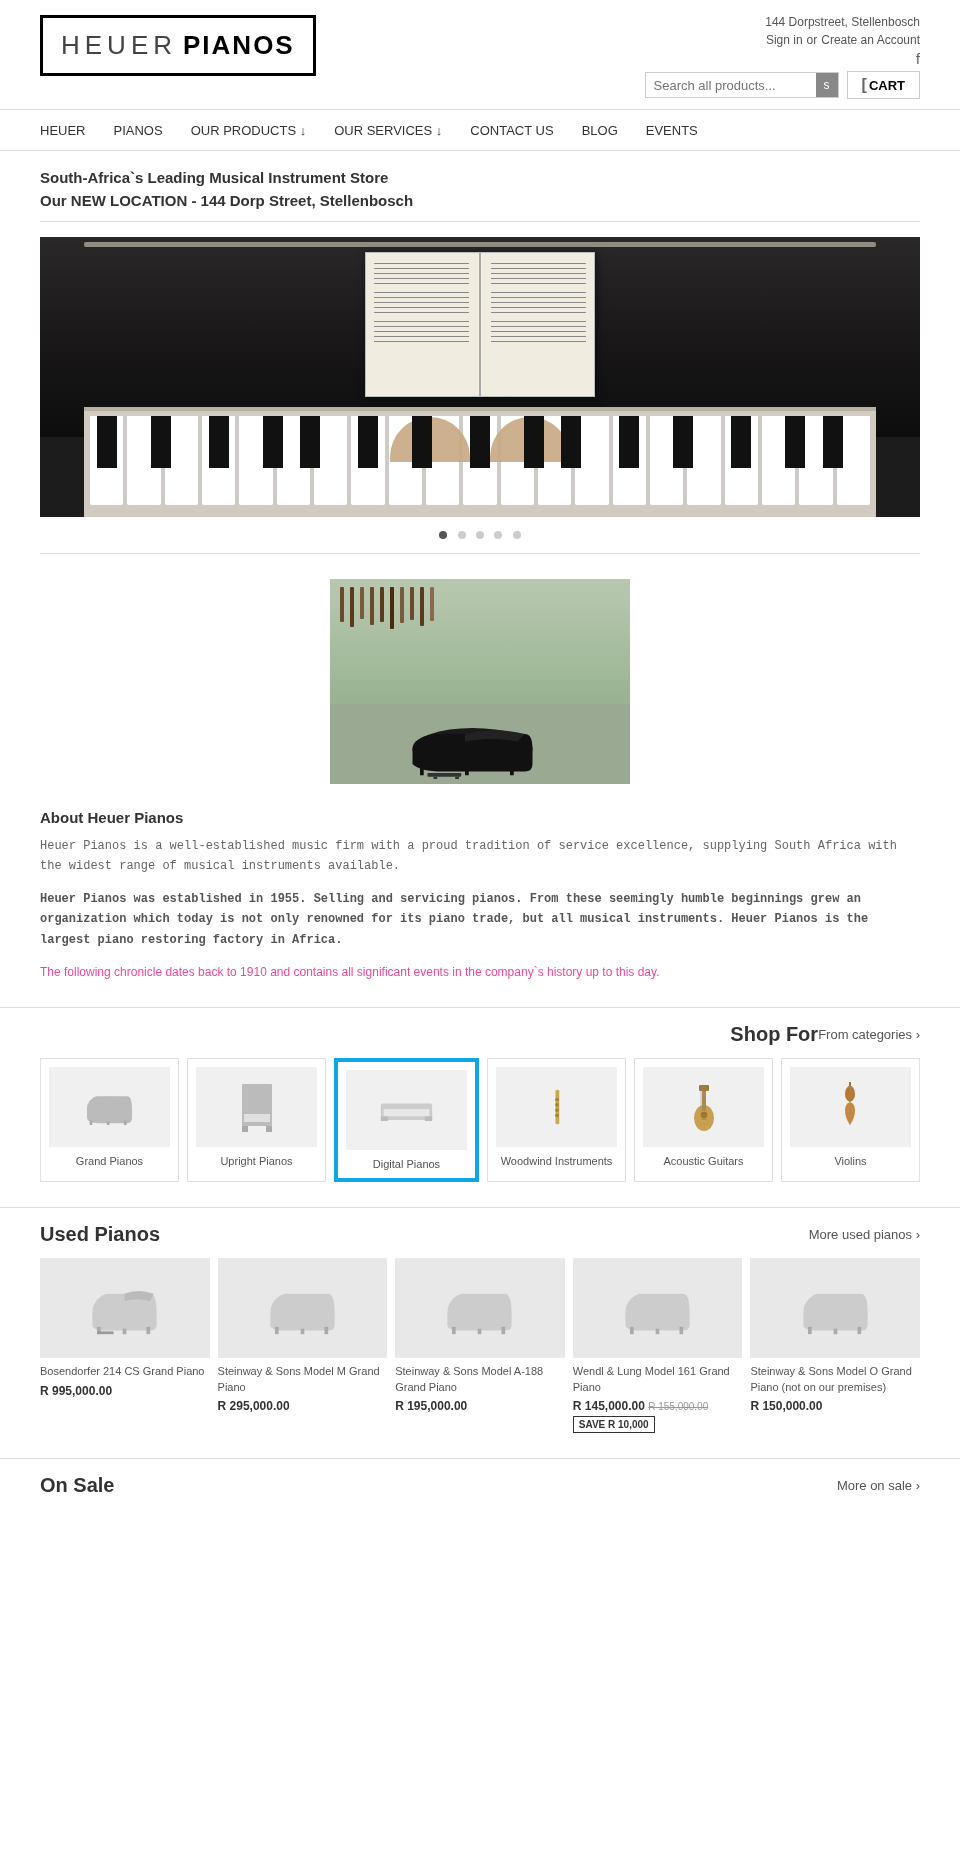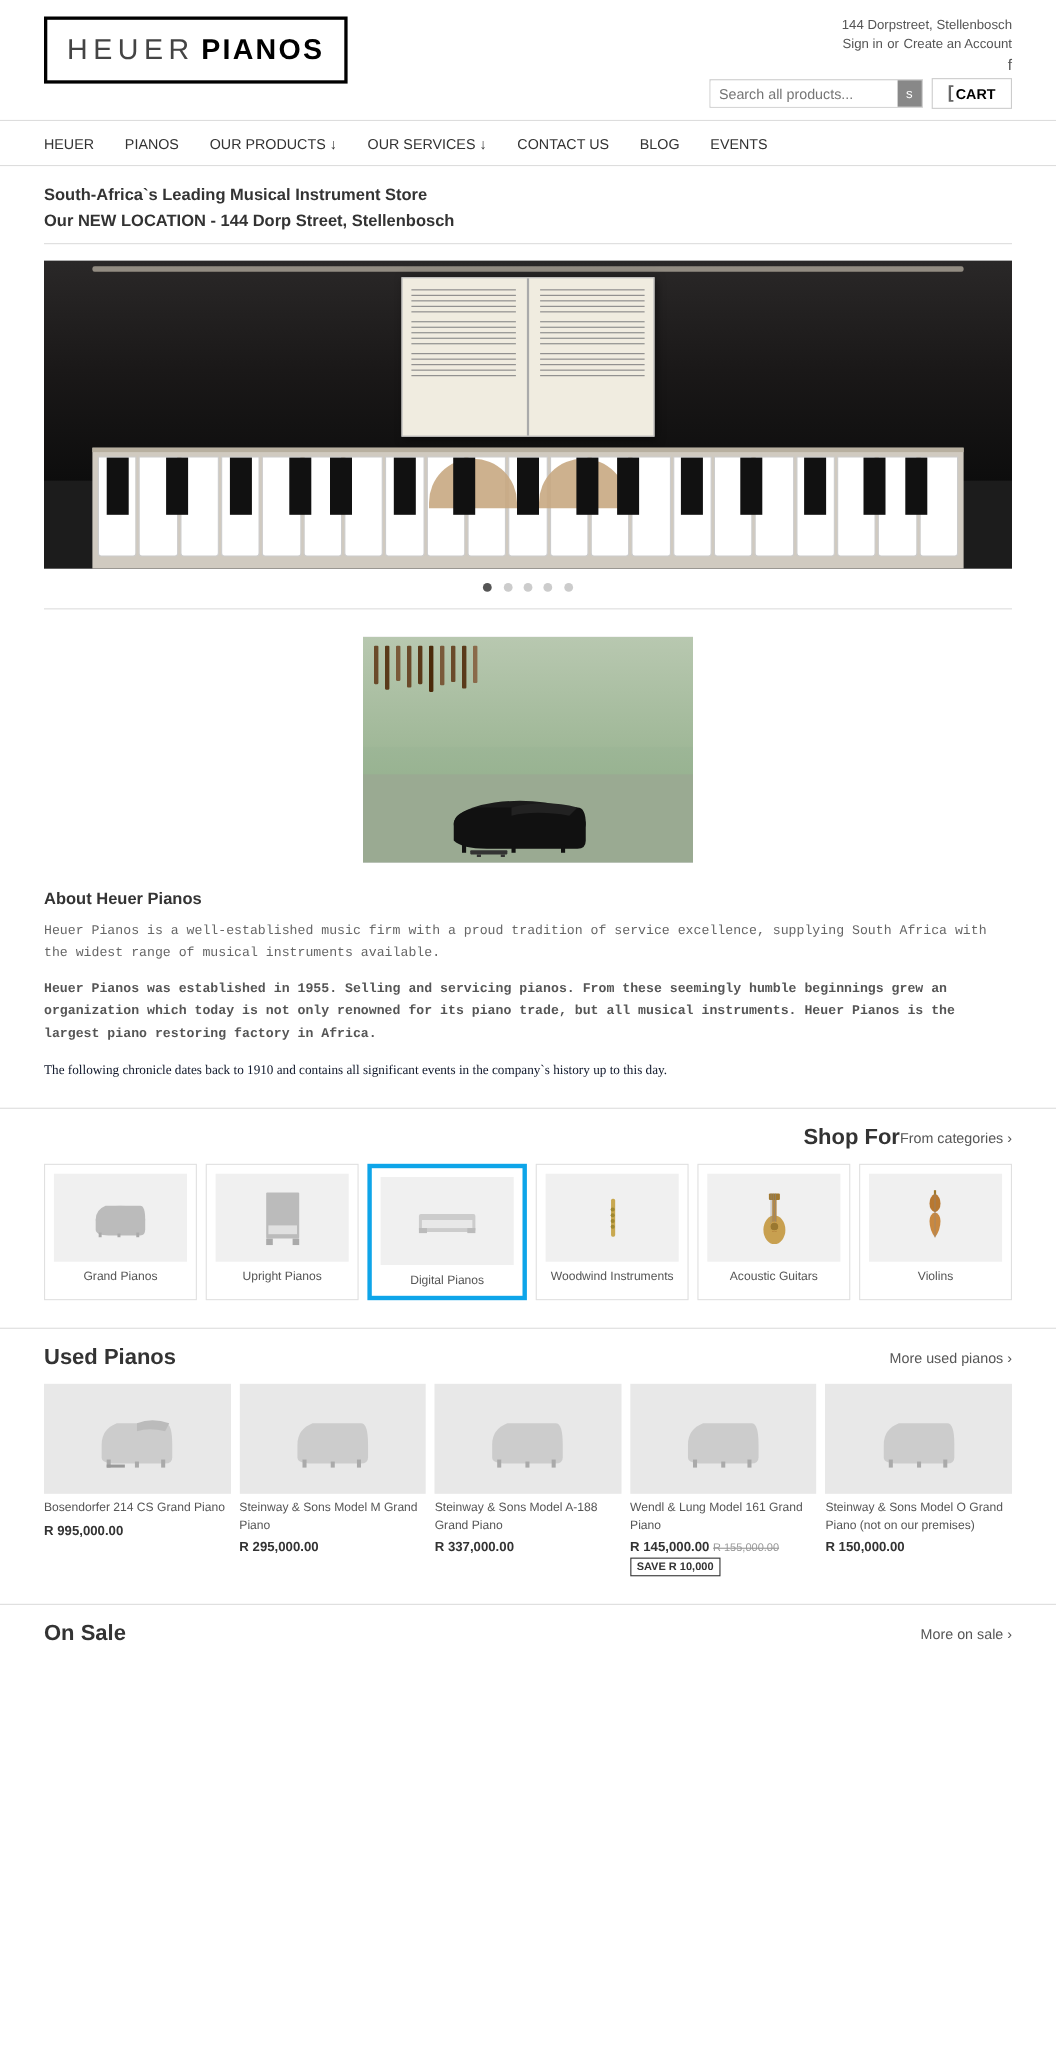--- a/index.html
+++ b/index.html
@@ -215,21 +215,21 @@
         </svg>
       </div>
     </div>
   </div>
 </div>
 
 <div style="padding: 5px 40px 25px;">
   <h3 style="font-size: 15px; font-weight: bold; margin-bottom: 10px;">About Heuer Pianos</h3>
   <p style="font-size: 12px; color: #666; line-height: 1.7; margin-bottom: 12px; font-family: 'Courier New', monospace;">Heuer Pianos is a well-established music firm with a proud tradition of service excellence, supplying South Africa with the widest range of musical instruments available.</p>
   <p style="font-size: 12px; color: #555; line-height: 1.7; margin-bottom: 12px; font-family: 'Courier New', monospace; font-weight: bold;">Heuer Pianos was established in 1955. Selling and servicing pianos. From these seemingly humble beginnings grew an organization which today is not only renowned for its piano trade, but all musical instruments. Heuer Pianos is the largest piano restoring factory in Africa.</p>
-  <p style="font-size: 12px; color: #0f172a; line-height: 1.7; font-family: Liberation Serif, serif;">The following chronicle dates back to 1910 and contains all significant events in the company`s history up to this day.</p>
+  <p style="font-size: 12px; color: #ec4899; line-height: 1.7; font-family: Liberation Sans, sans-serif;">The following chronicle dates back to 1910 and contains all significant events in the company`s history up to this day.</p>
 </div>
 
 <div style="display: flex; justify-content: flex-end; align-items: center; padding: 15px 40px 12px; border-top: 1px solid #ddd;">
   <h2 style="font-size: 20px; font-weight: bold;">Shop For</h2>
   <a style="font-size: 13px; color: #555; text-decoration: none; cursor: pointer;">From categories ›</a>
 </div>
 <div style="display: flex; gap: 8px; padding: 0 40px 25px;">
   <div style="flex: 1; border: 1px solid #e0e0e0; padding: 8px; display: flex; flex-direction: column; align-items: center; cursor: pointer; min-width: 0;">
     <div style="width: 100%; height: 80px; background: #f0f0f0; margin-bottom: 8px; display: flex; align-items: center; justify-content: center;">
       <svg viewBox="0 0 60 40" width="55" height="36">
@@ -340,21 +340,21 @@
   <div style="flex: 1; min-width: 0; cursor: pointer;">
     <div style="width: 100%; height: 100px; background: #e8e8e8; margin-bottom: 6px; display: flex; align-items: center; justify-content: center;">
       <svg viewBox="0 0 80 60" width="75" height="55">
         <path d="M5,35 Q5,20 20,14 L68,14 Q75,14 75,35 L75,48 Q75,54 68,54 L20,54 Q5,54 5,48 Z" fill="#ccc"></path>
         <rect x="10" y="50" width="4" height="8" fill="#aaa"></rect>
         <rect x="38" y="52" width="4" height="6" fill="#aaa"></rect>
         <rect x="64" y="50" width="4" height="8" fill="#aaa"></rect>
       </svg>
     </div>
     <p style="font-size: 11px; color: #555; margin-bottom: 4px; line-height: 1.4;">Steinway &amp; Sons Model A-188 Grand Piano</p>
-    <p style="font-size: 12px; color: #333; font-weight: bold;">R 337,000.00</p>
+    <p style="font-size: 12px; color: #333; font-weight: bold;">R 195,000.00</p>
   </div>
 
   <div style="flex: 1; min-width: 0; cursor: pointer;">
     <div style="width: 100%; height: 100px; background: #e8e8e8; margin-bottom: 6px; display: flex; align-items: center; justify-content: center;">
       <svg viewBox="0 0 80 60" width="75" height="55">
         <path d="M5,35 Q5,20 20,14 L68,14 Q75,14 75,35 L75,48 Q75,54 68,54 L20,54 Q5,54 5,48 Z" fill="#ccc"></path>
         <rect x="10" y="50" width="4" height="8" fill="#aaa"></rect>
         <rect x="38" y="52" width="4" height="6" fill="#aaa"></rect>
         <rect x="64" y="50" width="4" height="8" fill="#aaa"></rect>
       </svg>

